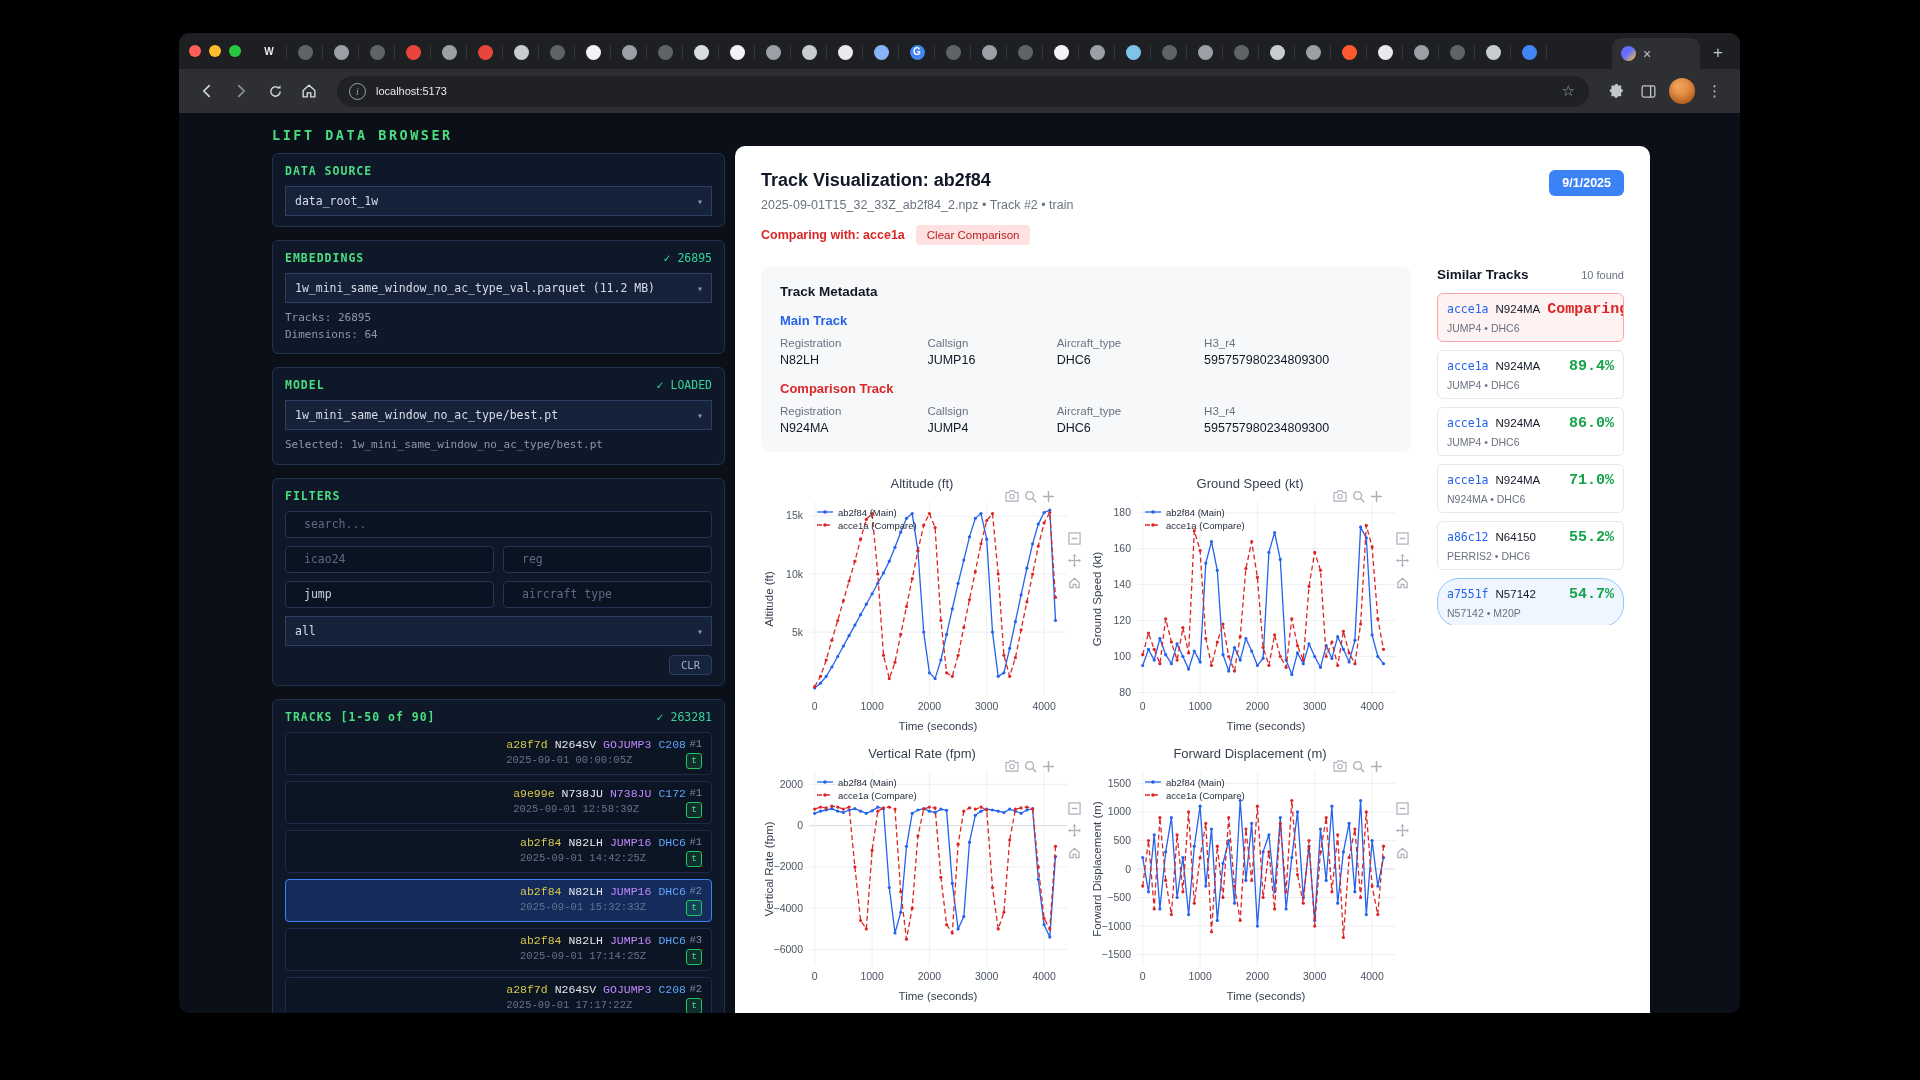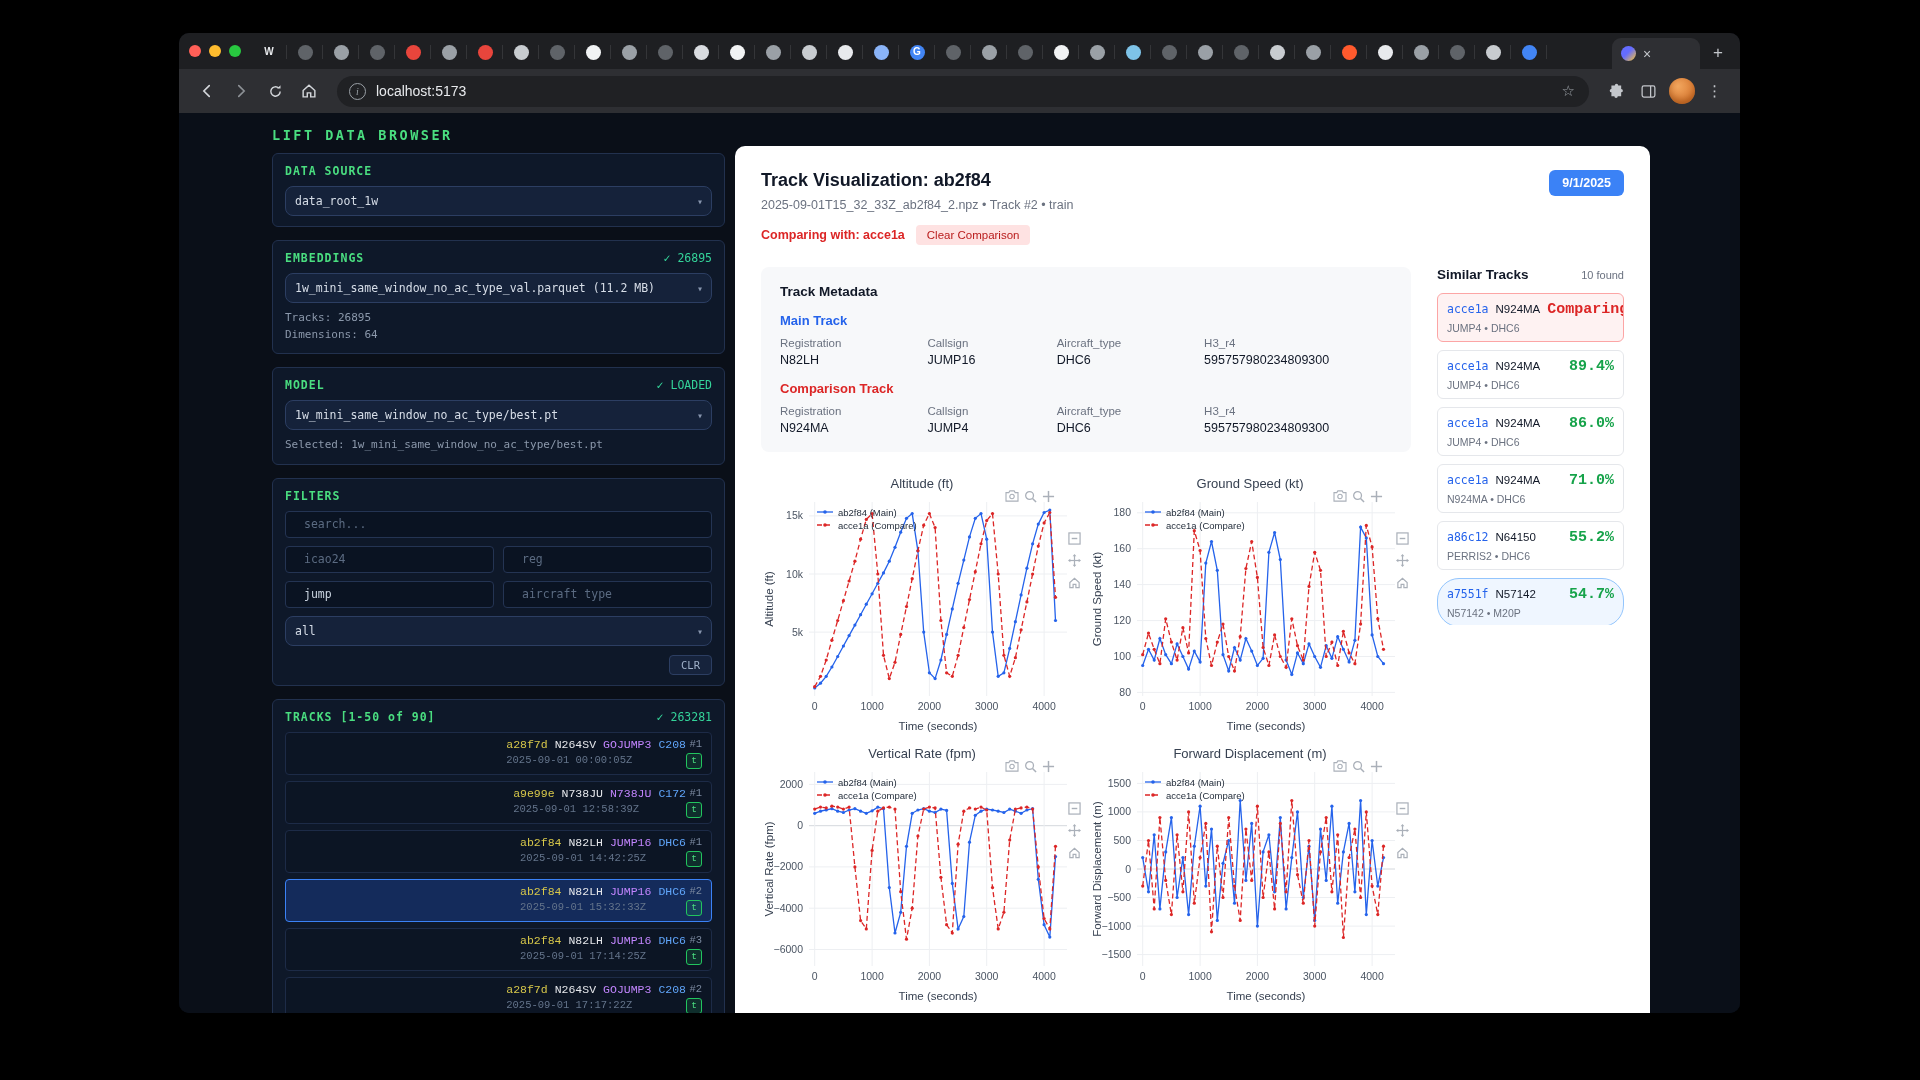--- a/index.html
+++ b/index.html
@@ -27,39 +27,39 @@
           font-size:17px;margin:0 0 2px 4px;cursor:pointer;flex:0 0 auto;}
 
   
   .toolbar{height:44px;background:#2e2f33;display:flex;align-items:center;padding:0 12px;gap:2px;color:#d3d6da;}
   .navbtn{width:32px;height:32px;border-radius:50%;display:flex;align-items:center;justify-content:center;cursor:pointer;}
   .navbtn.dim{color:#8d9196;}
   .omnibox{flex:1;height:31px;background:#202124;border-radius:16px;margin:0 10px;display:flex;align-items:center;
            padding:0 6px 0 12px;min-width:0;}
   .i-circle{width:15px;height:15px;border:1.4px solid #9aa0a6;border-radius:50%;color:#9aa0a6;font-size:10px;
             display:flex;align-items:center;justify-content:center;font-style:italic;font-family:"Liberation Serif",serif;}
-  .url{color:#e8eaed;font-size:14px;margin-left:10px;flex:1;}
+  .url{color:#e8eaed;font-size:11px;margin-left:10px;flex:1;}
   .star{color:#9aa0a6;font-size:15px;padding:0 8px;cursor:pointer;}
   .toolicon{width:30px;height:30px;display:flex;align-items:center;justify-content:center;color:#c3c6cb;cursor:pointer;}
   .avatar{width:26px;height:26px;border-radius:50%;background:radial-gradient(circle at 35% 32%,#f2a65e,#d97b33 70%);
           margin:0 4px;cursor:pointer;box-shadow:inset 0 -4px 6px rgba(120,50,0,.4);}
   .kebab{font-size:15px;color:#c3c6cb;padding:0 6px;cursor:pointer;}
 
   
   .content{position:relative;height:900px;background:#0a0f18;overflow:hidden;
            font-family:"DejaVu Sans Mono",monospace;}
   .app-title{position:absolute;left:93px;top:14px;color:#4ade80;font-size:13.5px;font-weight:bold;letter-spacing:2.5px;}
 
   
   .sidebar{position:absolute;left:93px;top:40px;width:453px;display:flex;flex-direction:column;gap:13px;}
   .panel{background:#0e1829;border:1px solid #22314e;border-radius:6px;padding:10px 12px;box-sizing:border-box;}
   .panel-head{display:flex;justify-content:space-between;align-items:center;margin-bottom:8px;}
   .plabel{color:#4ade80;font-size:11.5px;font-weight:bold;letter-spacing:1px;}
   .pstatus{color:#34d399;font-size:11.5px;}
-  .fselect{position:relative;background:#15223a;border:1px solid #2c3e62;border-radius:8px;height:28px;
+  .fselect{position:relative;background:#15223a;border:1px solid #2c3e62;border-radius:0;height:28px;
            display:flex;align-items:center;padding:0 26px 0 9px;cursor:pointer;}
   .fsel-text{color:#d7dee8;font-size:11.5px;white-space:nowrap;overflow:hidden;text-overflow:ellipsis;}
   .chev{position:absolute;right:8px;top:50%;transform:translateY(-50%);color:#8795ad;font-size:10px;}
   .pinfo{color:#8b98ab;font-size:11px;margin-top:7px;line-height:1.5;}
   .inp{background:#0a1322;border:1px solid #243453;color:#cbd5e1;height:27px;border-radius:4px;
        font-family:"DejaVu Sans Mono",monospace;font-size:11.5px;padding:0 18px;box-sizing:border-box;width:100%;outline:none;}
   .inp::placeholder{color:#5b6b82;}
   .frow{display:flex;gap:9px;margin-top:8px;}
   .frow .inp{flex:1;min-width:0;}
   .clr-row{display:flex;justify-content:flex-end;margin-top:9px;}

